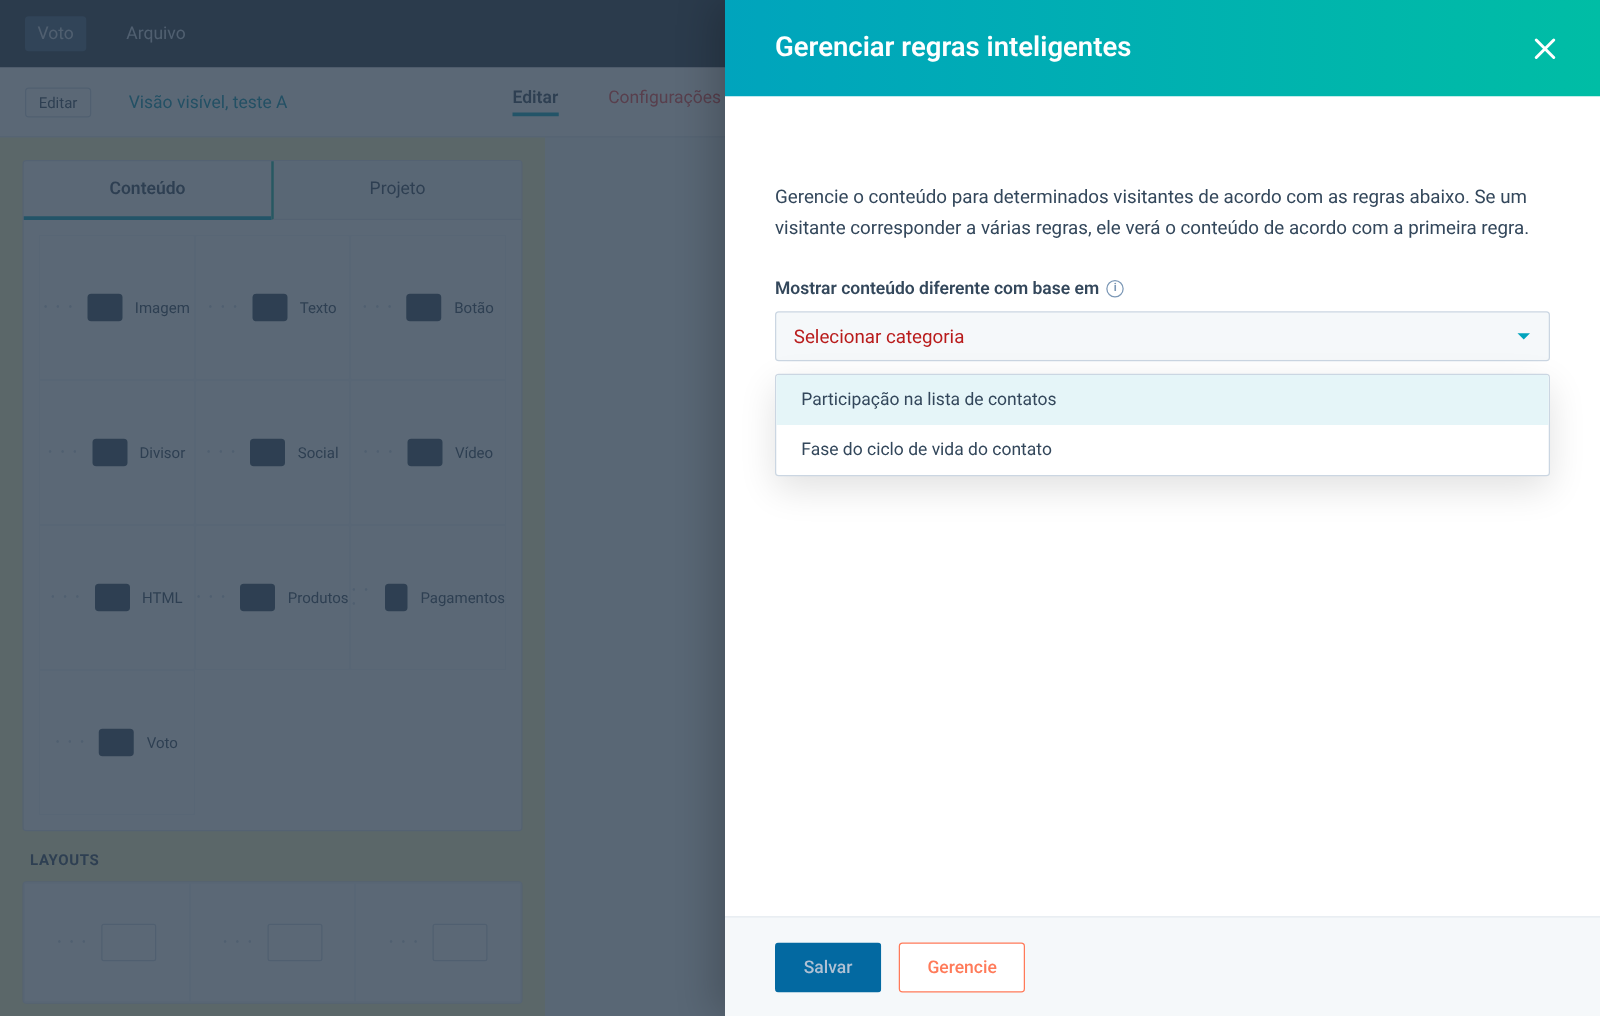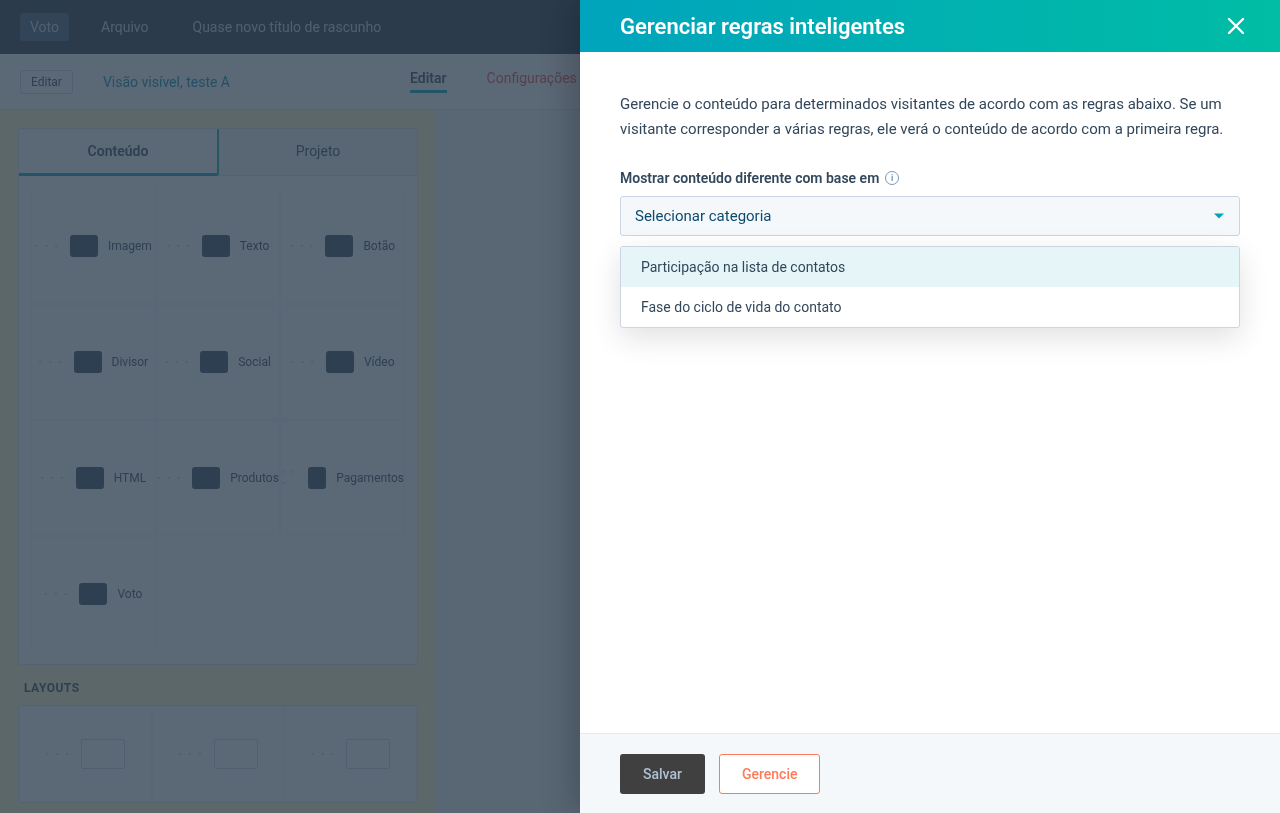--- a/index.html
+++ b/index.html
@@ -162,21 +162,21 @@
       top: 0;
       right: 0;
       bottom: 0;
       width: 700px;
       background: #ffffff;
       display: flex;
       flex-direction: column;
       box-shadow: -10px 0 30px rgba(0,0,0,0.2);
     }
     .panel-header {
-      height: 52px;
+      height: 77px;
       background: linear-gradient(90deg, #00a4bd 0%, #00bda5 100%);
       display: flex;
       align-items: center;
       justify-content: space-between;
       padding: 0 34px 0 40px;
     }
     .panel-header h1 {
       color: #ffffff;
       font-size: 22px;
       font-weight: 600;
@@ -189,20 +189,21 @@
     .panel-body {
       flex: 1;
       padding: 40px 40px 0 40px;
       overflow: visible;
     }
     .panel-body .desc {
       color: #33475b;
       font-size: 15px;
       line-height: 1.65;
       margin-bottom: 28px;
+      margin-top: 28px;
     }
     .panel-body .field-label {
       color: #33475b;
       font-size: 14px;
       font-weight: 600;
       margin-bottom: 10px;
       display: flex;
       align-items: center;
       gap: 6px;
     }
@@ -226,21 +227,21 @@
       width: 100%;
       height: 40px;
       background: #f5f8fa;
       border: 1px solid #cbd6e2;
       border-radius: 3px;
       display: flex;
       align-items: center;
       justify-content: space-between;
       padding: 0 14px;
       cursor: pointer;
-      color: #0c4a6e;
+      color: #b91c1c;
       font-size: 15px;
     }
     .select-box .caret {
       display: inline-flex;
       color: #00a4bd;
     }
     .dropdown {
       position: absolute;
       top: 50px;
       left: 0;
@@ -275,38 +276,37 @@
       border-radius: 3px;
       font-size: 14px;
       font-weight: 500;
       cursor: pointer;
       border: 1px solid transparent;
       display: inline-flex;
       align-items: center;
       justify-content: center;
     }
     .btn-save {
-      background: #404040;
+      background: #0369a1;
       color: #b0c1d4;
       cursor: not-allowed;
     }
     .btn-cancel {
       background: #ffffff;
       color: #ff7a59;
       border: 1px solid #ff7a59;
     }
   </style>
 </head>
 <body>
 
 <div class="bg-editor">
   <div class="bg-topbar">
     <span class="item exit">Voto</span>
     <span class="item">Arquivo</span>
-    <span class="item">Quase novo título de rascunho</span>
   </div>
   <div class="bg-subbar">
     <span class="toggle">Editar</span>
     <span class="link">Visão visível, teste A</span>
     <div class="tabs">
       <span class="tab active">Editar</span>
       <span class="tab">Configurações</span>
     </div>
   </div>
   <div class="bg-left">

